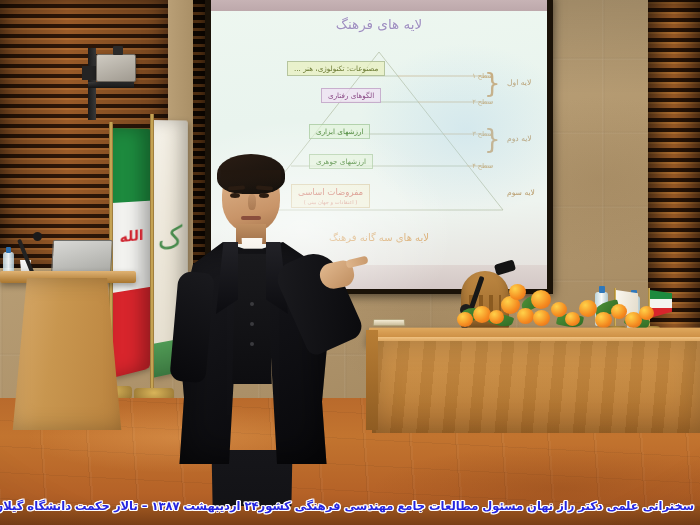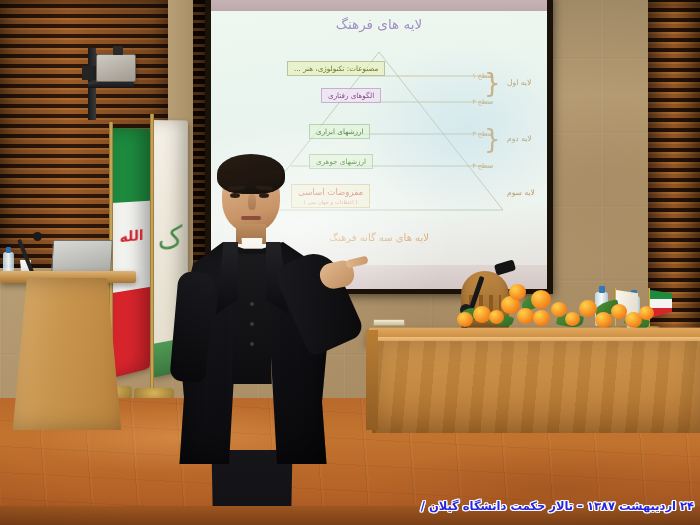--- a/index.html
+++ b/index.html
@@ -633,19 +633,20 @@
     <div class="arm-left"></div>
     <div class="arm-right"></div>
     <div class="hand"></div>
     <div class="finger"></div>
   </div>
 
   <div class="stage-lip"></div>
   <div class="vignette"></div>
 
   <div class="caption">
+    <div class="cap-text">سخنرانی علمی دکتر راز نهان مسئول مطالعات جامع مهندسی فرهنگی کشور</div>
     <div class="cap-left">
       <span class="cap-text">۲۴ اردیبهشت ۱۳۸۷ – تالار حکمت دانشگاه گیلان  /</span>
 
     </div>
   </div>
 
 </div>
 
 </body></html>

